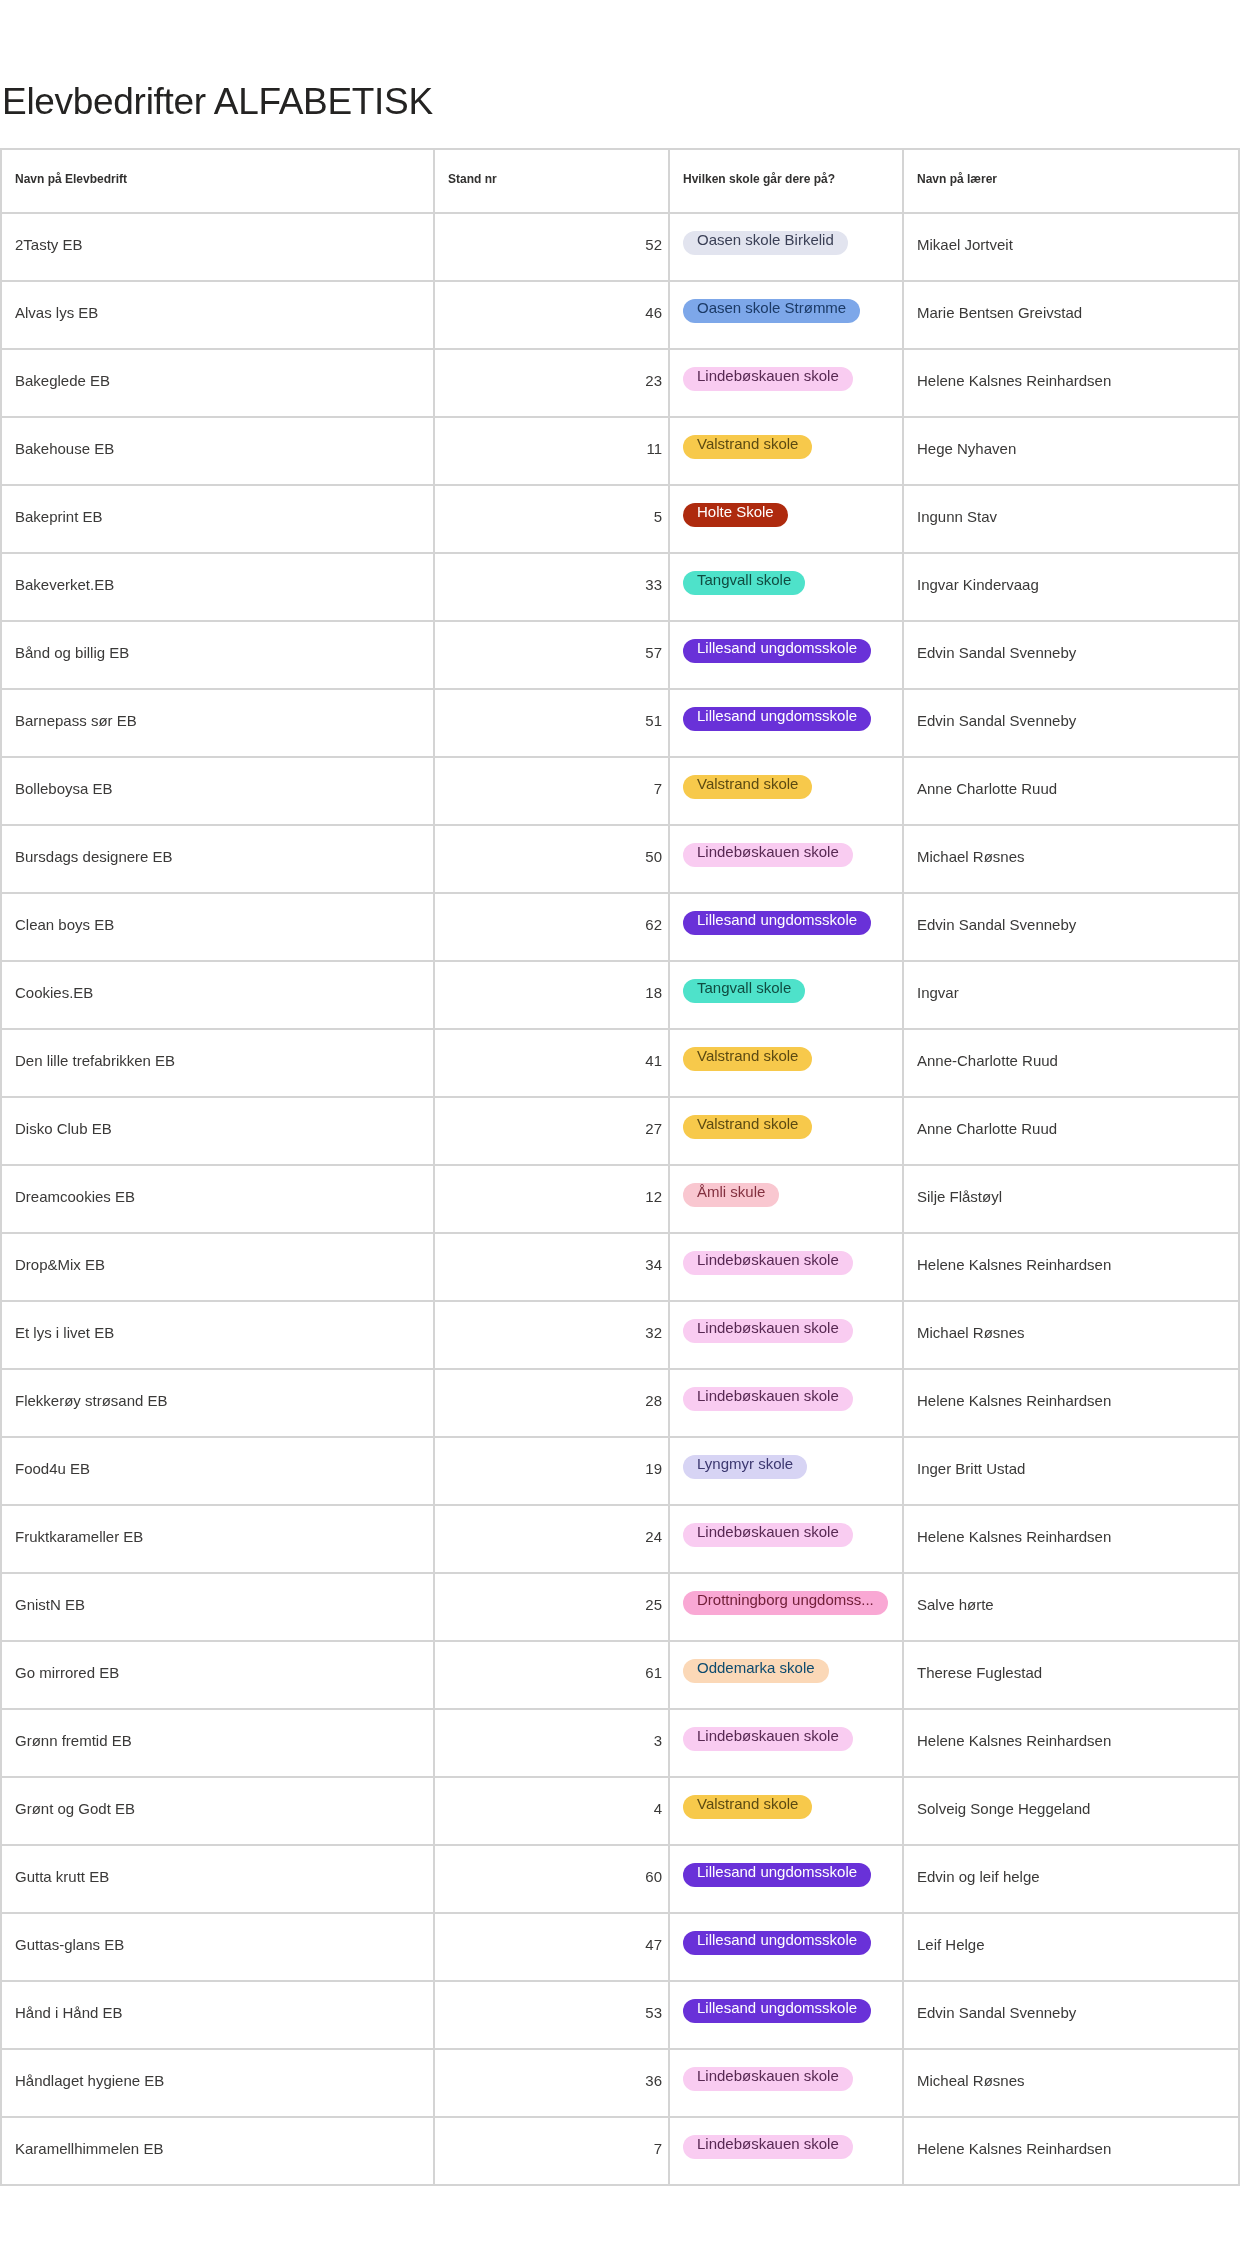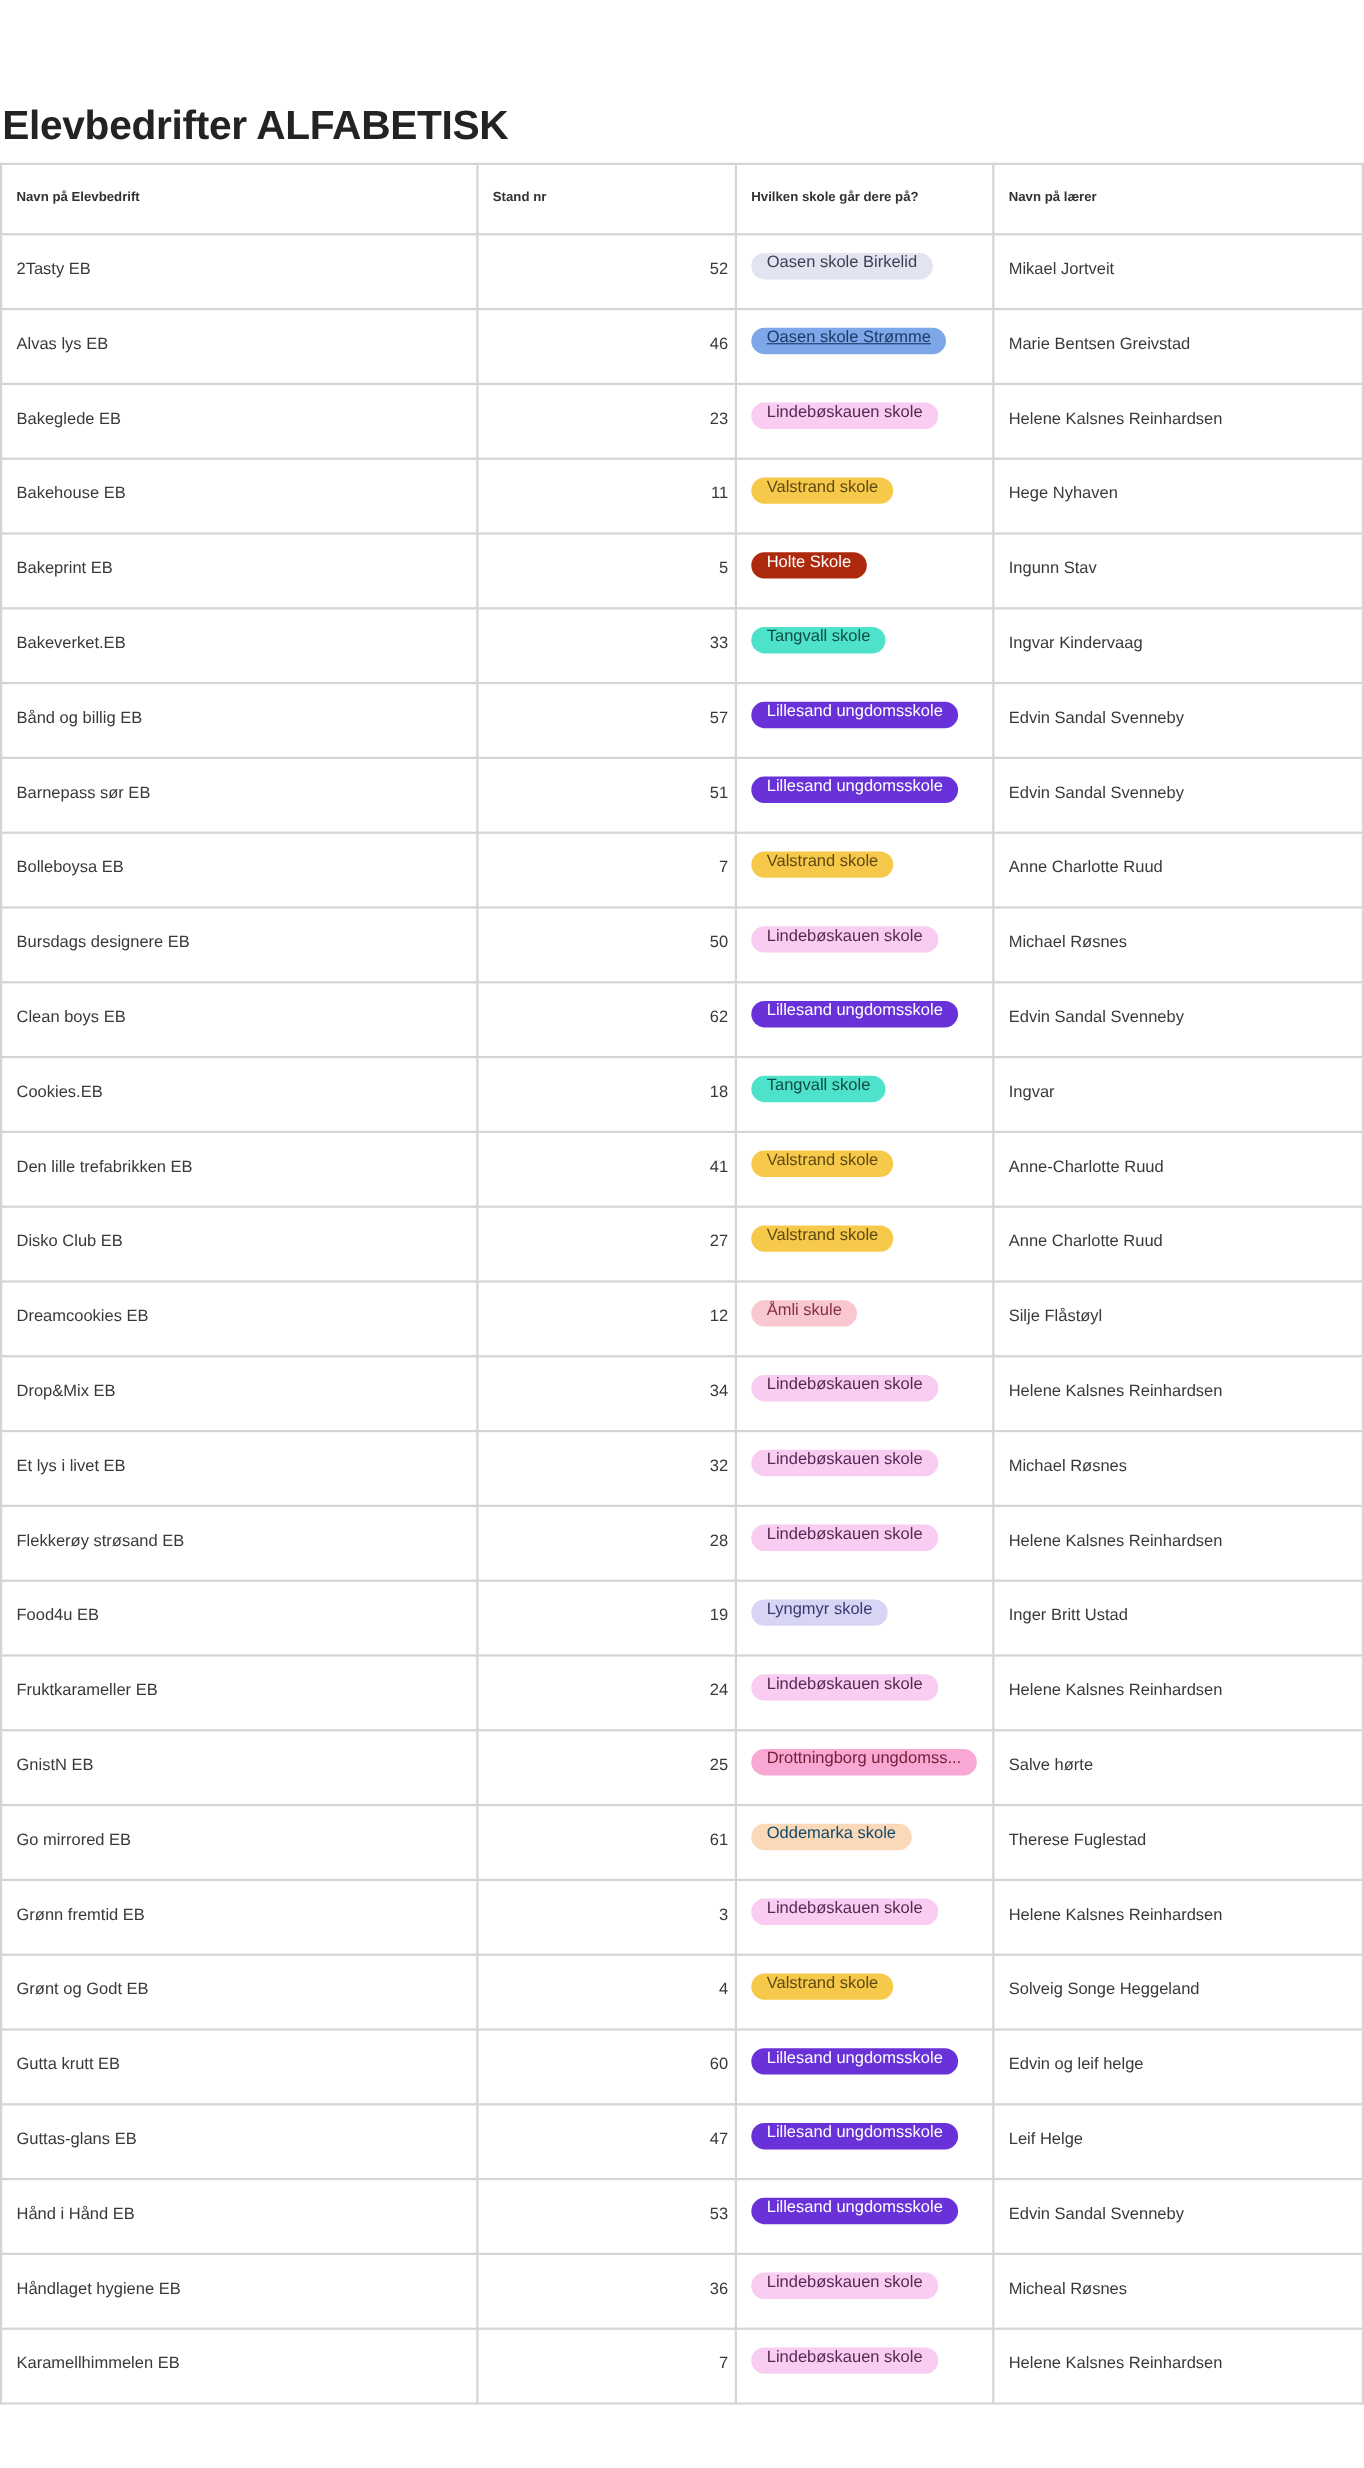--- a/index.html
+++ b/index.html
@@ -2,22 +2,22 @@
 <html><head>
 <meta charset="utf-8">
 <style>
   html,body{margin:0;padding:0;}
   body{
     width:1240px;height:2244px;background:#ffffff;position:relative;
     font-family:"Liberation Sans",sans-serif;overflow:hidden;
     -webkit-font-smoothing:antialiased;
   }
   .title{
-    position:absolute;top:68px;left:2px;
-    font-size:37px;font-weight:700;color:#242322;letter-spacing:-0.3px;
+    position:absolute;top:56px;left:2px;
+    font-size:37px;font-weight:400;color:#242322;letter-spacing:-0.3px;
     white-space:nowrap;
   }
   table.grid{
     position:absolute;top:148px;left:0;width:1238px;
     border-collapse:collapse;table-layout:fixed;background:#ffffff;
   }
   table.grid th,table.grid td{
     border:2px solid #d4d4d4;vertical-align:middle;overflow:hidden;
   }
   table.grid thead th{
@@ -59,21 +59,21 @@
   <tbody>
       <tr>
     <td><span class="cell-text">2Tasty EB</span></td>
     <td class="stand"><span class="cell-text">52</span></td>
     <td><span class="pill" style="background: rgb(226, 228, 239); color: rgb(58, 63, 85);">Oasen skole Birkelid</span></td>
     <td><span class="cell-text">Mikael Jortveit</span></td>
   </tr>
       <tr>
     <td><span class="cell-text">Alvas lys EB</span></td>
     <td class="stand"><span class="cell-text">46</span></td>
-    <td><span class="pill" style="background: rgb(125, 167, 233); color: rgb(27, 58, 102); text-decoration: underline;">Oasen skole Strømme</span></td>
+    <td><span class="pill" style="background: rgb(125, 167, 233); color: rgb(27, 58, 102);">Oasen skole Strømme</span></td>
     <td><span class="cell-text">Marie Bentsen Greivstad</span></td>
   </tr>
       <tr>
     <td><span class="cell-text">Bakeglede EB</span></td>
     <td class="stand"><span class="cell-text">23</span></td>
     <td><span class="pill" style="background: rgb(249, 204, 241); color: rgb(87, 40, 82);">Lindebøskauen skole</span></td>
     <td><span class="cell-text">Helene Kalsnes Reinhardsen</span></td>
   </tr>
       <tr>
     <td><span class="cell-text">Bakehouse EB</span></td>

